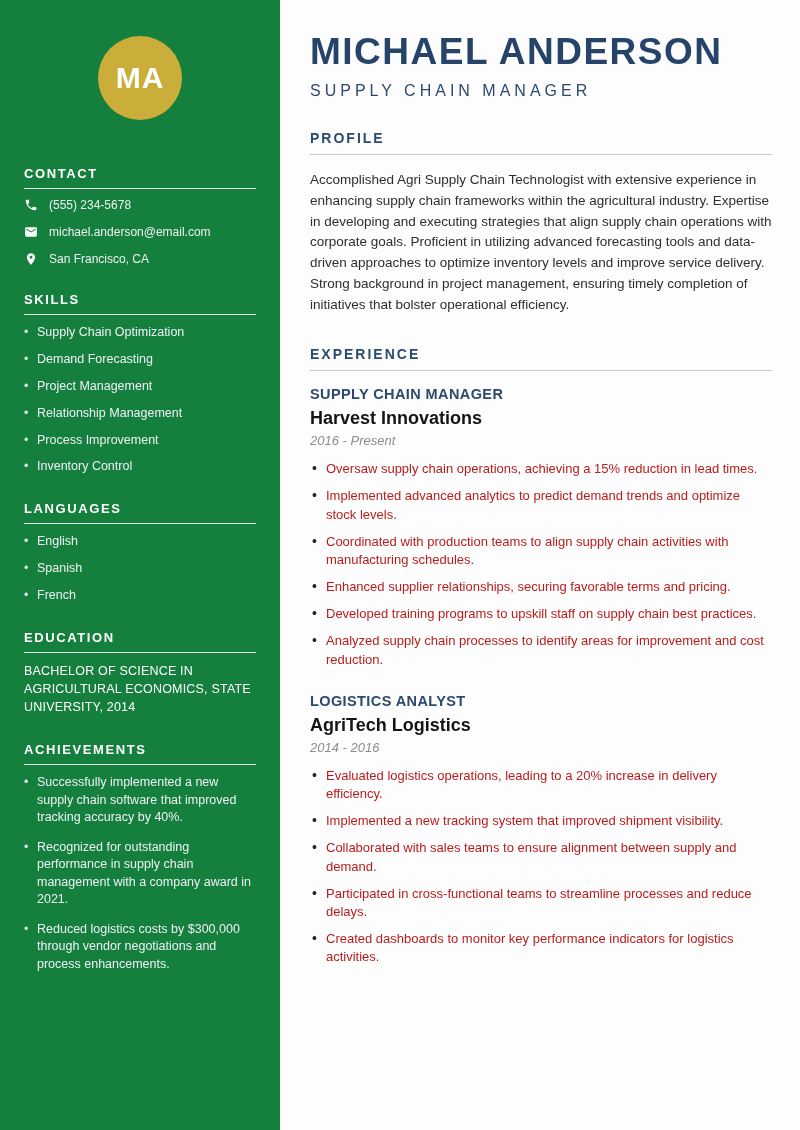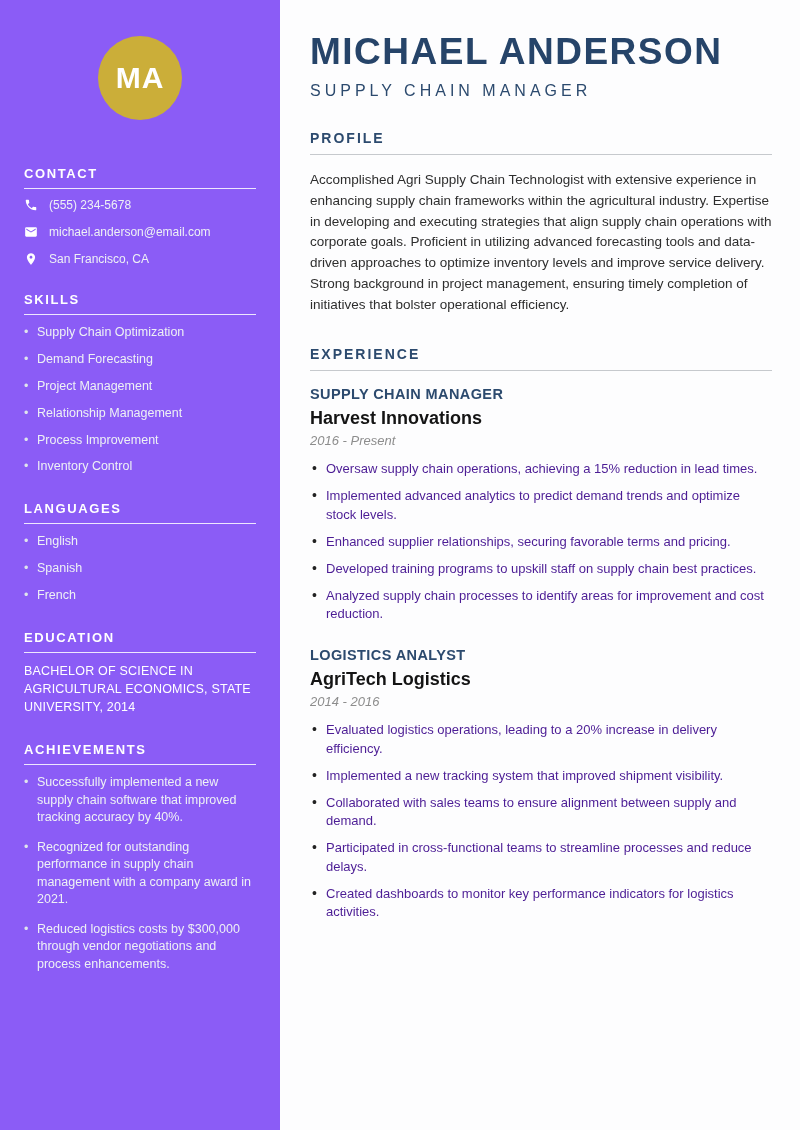--- a/index.html
+++ b/index.html
@@ -8,21 +8,21 @@
 
   .page {
     width: 800px; height: 1130px;
     display: flex; background: #fdfdfe;
     margin: 0 auto; overflow: hidden;
   }
 
   
   .sidebar {
     width: 280px; flex-shrink: 0;
-    background: #8b5cf6; color: #f4f6f9;
+    background: #15803d; color: #f4f6f9;
     padding: 36px 24px 20px 24px;
   }
   .avatar {
     width: 84px; height: 84px; border-radius: 50%;
     background: #cbae39; color: #ffffff;
     display: flex; align-items: center; justify-content: center;
     font-size: 30px; font-weight: bold; letter-spacing: 1px;
     margin: 0 auto 46px auto;
   }
   .side-section { margin-bottom: 26px; }
@@ -71,21 +71,21 @@
   .profile-text {
     font-size: 13.5px; line-height: 1.55; color: #2e2e2e;
   }
   .job-block { margin-bottom: 24px; }
   .job-role { font-size: 14.5px; font-weight: bold; color: #2c4a6e; letter-spacing: 0.4px; }
   .job-company { font-size: 18px; font-weight: bold; color: #141414; margin-top: 6px; }
   .job-dates { font-size: 13px; font-style: italic; color: #8d8d8d; margin-top: 4px; }
   ul.job-bullets { list-style: none; margin-top: 12px; }
   ul.job-bullets li {
     position: relative; padding-left: 16px;
-    font-size: 13px; line-height: 1.4; color: #4c1d95; margin-bottom: 9px;
+    font-size: 13px; line-height: 1.4; color: #b91c1c; margin-bottom: 9px;
   }
   ul.job-bullets li::before {
     content: "•"; position: absolute; left: 2px; top: -1px;
     color: #222222; font-size: 14px;
   }
 </style>
 </head>
 <body>
 
 <div class="page">
@@ -175,20 +175,21 @@
     <h2 class="main-h">EXPERIENCE</h2>
 
     <div class="job-block">
       <h3 class="job-role">SUPPLY CHAIN MANAGER</h3>
       <div class="job-company">Harvest Innovations</div>
       <div class="job-dates">2016 - Present</div>
       <ul class="job-bullets">
 
       <li>Oversaw supply chain operations, achieving a 15% reduction in lead times.</li>
           <li>Implemented advanced analytics to predict demand trends and optimize stock levels.</li>
+          <li>Coordinated with production teams to align supply chain activities with manufacturing schedules.</li>
           <li>Enhanced supplier relationships, securing favorable terms and pricing.</li>
           <li>Developed training programs to upskill staff on supply chain best practices.</li>
           <li>Analyzed supply chain processes to identify areas for improvement and cost reduction.</li>
         </ul>
     </div>
 
     <div class="job-block">
       <h3 class="job-role">LOGISTICS ANALYST</h3>
       <div class="job-company">AgriTech Logistics</div>
       <div class="job-dates">2014 - 2016</div>

